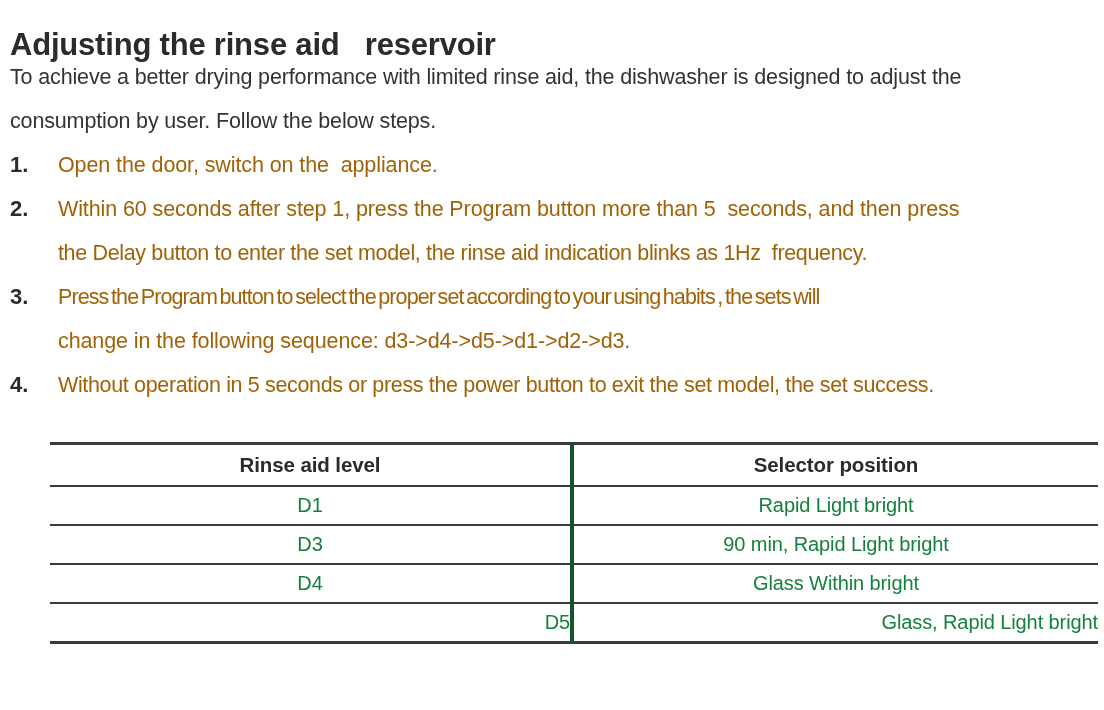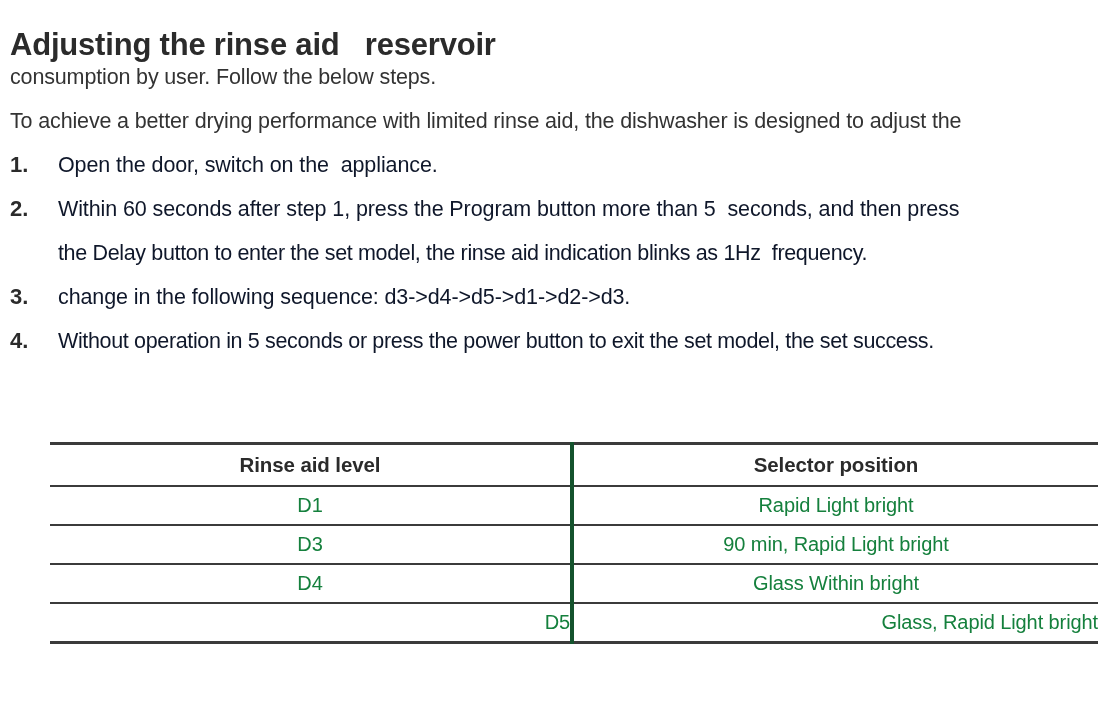--- a/index.html
+++ b/index.html
@@ -68,21 +68,21 @@
     width: 34px;
     font-size: 22px;
     font-weight: 700;
     line-height: 44px;
     color: #2b2b2b;
   }
   .step-body {
     margin-left: 48px;
     font-size: 21.5px;
     line-height: 44px;
-    color: #0f172a;
+    color: #a16207;
     letter-spacing: -0.1px;
   }
   .step-body .ln { display: block; white-space: pre; }
   
   .ln.condensed {
     letter-spacing: -0.9px;
     word-spacing: -2.5px;
   }
   .ln.tight { letter-spacing: -0.35px; }
 
@@ -130,22 +130,22 @@
   table.rinse-table tbody tr:last-child td { border-bottom-width: 3px; text-align: right; }
 </style>
 </head>
 <body>
 
 <div class="page">
 
   <h1 class="doc-title">Adjusting the rinse aid   reservoir</h1>
 
   <div class="intro">
+    <span class="ln">To achieve a better drying performance with limited rinse aid, the dishwasher is designed to adjust the</span>
     <span class="ln">consumption by user. Follow the below steps.</span>
-    <span class="ln">To achieve a better drying performance with limited rinse aid, the dishwasher is designed to adjust the</span>
   </div>
 
   <ol class="steps" style="list-style:none;margin:0;padding:0;">
 
     <li class="step">
       <span class="step-num">1.</span>
       <div class="step-body">
         <span class="ln">Open the door, switch on the  appliance.</span>
       </div>
     </li>
@@ -154,20 +154,21 @@
       <span class="step-num">2.</span>
       <div class="step-body">
         <span class="ln">Within 60 seconds after step 1, press the Program button more than 5  seconds, and then press</span>
         <span class="ln tight">the Delay button to enter the set model, the rinse aid indication blinks as 1Hz  frequency.</span>
       </div>
     </li>
 
     <li class="step">
       <span class="step-num">3.</span>
       <div class="step-body">
+        <span class="ln condensed">Press the Program button to select the proper set according to your using habits , the sets will</span>
         <span class="ln">change in the following sequence: d3-&gt;d4-&gt;d5-&gt;d1-&gt;d2-&gt;d3.</span>
       </div>
     </li>
 
     <li class="step">
       <span class="step-num">4.</span>
       <div class="step-body">
         <span class="ln tight">Without operation in 5 seconds or press the power button to exit the set model, the set success.</span>
       </div>
     </li>

